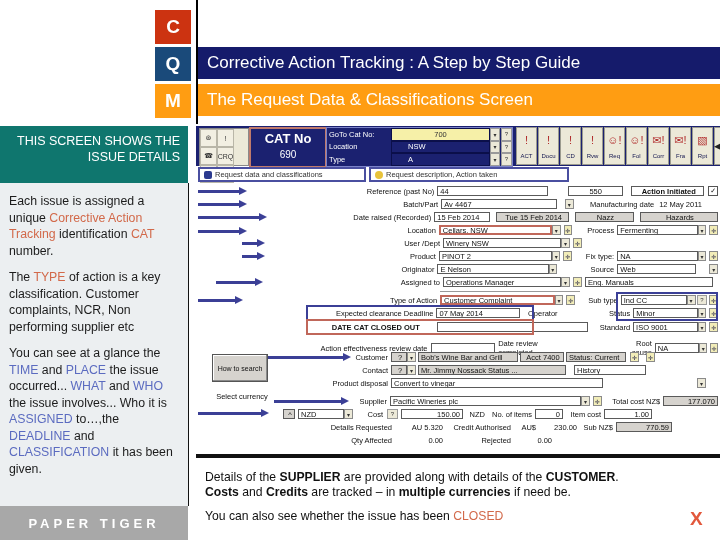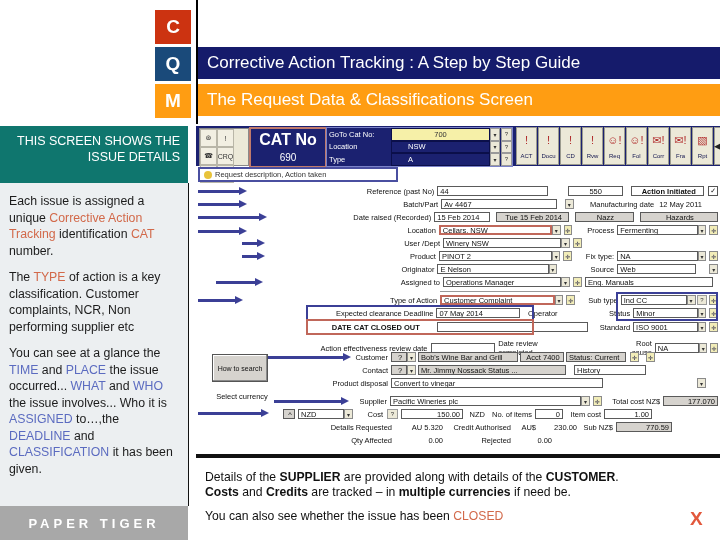--- a/index.html
+++ b/index.html
@@ -46,21 +46,21 @@
   
   .app{position:absolute;left:196px;top:126px;width:524px;height:338px;background:#ffffff;
        font-family:"Liberation Sans", sans-serif;overflow:hidden;}
   .app-toolbar{position:absolute;left:0;top:0;width:524px;height:40px;background:#1b2170;}
   .tb-left{position:absolute;left:3px;top:2px;width:48px;height:36px;background:#ece9d8;
            border:1px solid #8a8a8a;display:flex;flex-wrap:wrap;}
   .tb-cell{width:15px;height:16px;border:1px solid #b9b6a8;background:#f2efe2;font-size:7px;
            color:#333;display:flex;align-items:center;justify-content:center;}
   .cat-box{position:absolute;left:53px;top:1px;width:74px;height:37px;background:#1b2170;
            border:2px solid #c07a6b;color:#ffffff;text-align:center;}
-  .cat-box .lbl{font-size:16px;font-weight:bold;margin-top:2px;}
+  .cat-box .lbl{font-size:13px;font-weight:bold;margin-top:2px;}
   .cat-box .val{font-size:10px;margin-top:3px;}
   .hdr-grid{position:absolute;left:130px;top:1px;width:185px;height:38px;border:1px solid #7b82c8;}
   .hdr-row{display:flex;height:12.6px;align-items:stretch;}
   .hdr-lab{width:62px;color:#ffffff;font-size:7.5px;padding-left:2px;background:#1b2170;
            display:flex;align-items:center;}
   .hdr-val{flex:1;font-size:7.5px;display:flex;align-items:center;justify-content:center;
            border:1px solid #0b0f4a;box-sizing:border-box;}
   .hdr-val.y{background:#f6f0a8;color:#333;}
   .hdr-val.b{background:#1b2170;color:#ffffff;justify-content:flex-start;padding-left:16px;}
   .spin{width:10px;background:#ece9d8;border:1px solid #9a9a9a;box-sizing:border-box;
@@ -217,20 +217,24 @@
         </div>
         <div class="tb-btn">
           <span class="ico">▧</span>
           <span class="cap">Rpt</span>
         </div>
         <div class="tb-end">◀▶</div>
       </div>
     </div>
 
     <div class="tabrow">
+      <div class="tab" style="width:168px;">
+        <span class="dot" style="background:#2b3a8f;"></span>
+        <span>Request data and classifications</span>
+      </div>
       <div class="tab" style="width:200px;border-color:#4a4fa0;">
         <span class="dot" style="background:#e8c33a;border-radius:50%;"></span>
         <span>Request description, Action taken</span>
       </div>
     </div>
 
     <div class="form">
 
       <div class="frow" style="left:152px;top:2px;width:370px;">
         <div class="lab" style="width:92px;">Reference (past No)</div>

